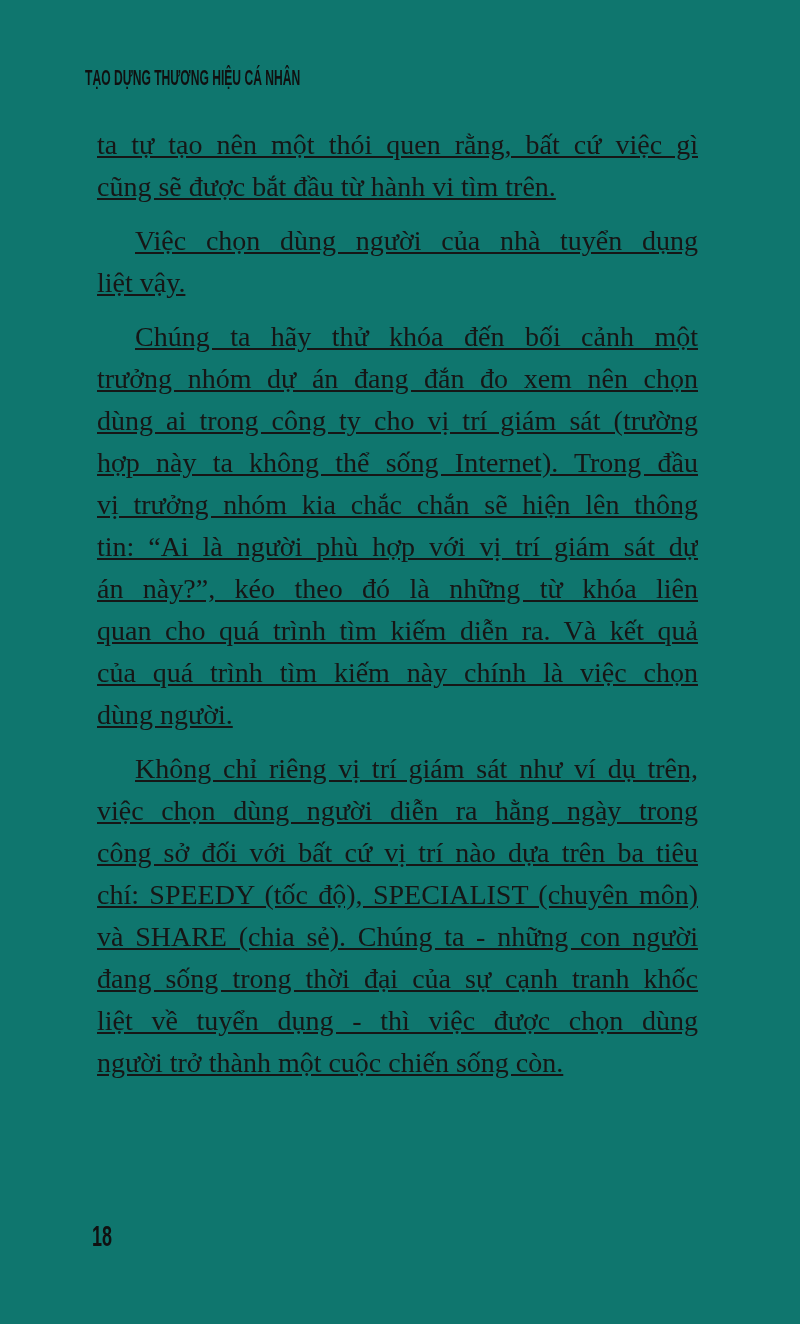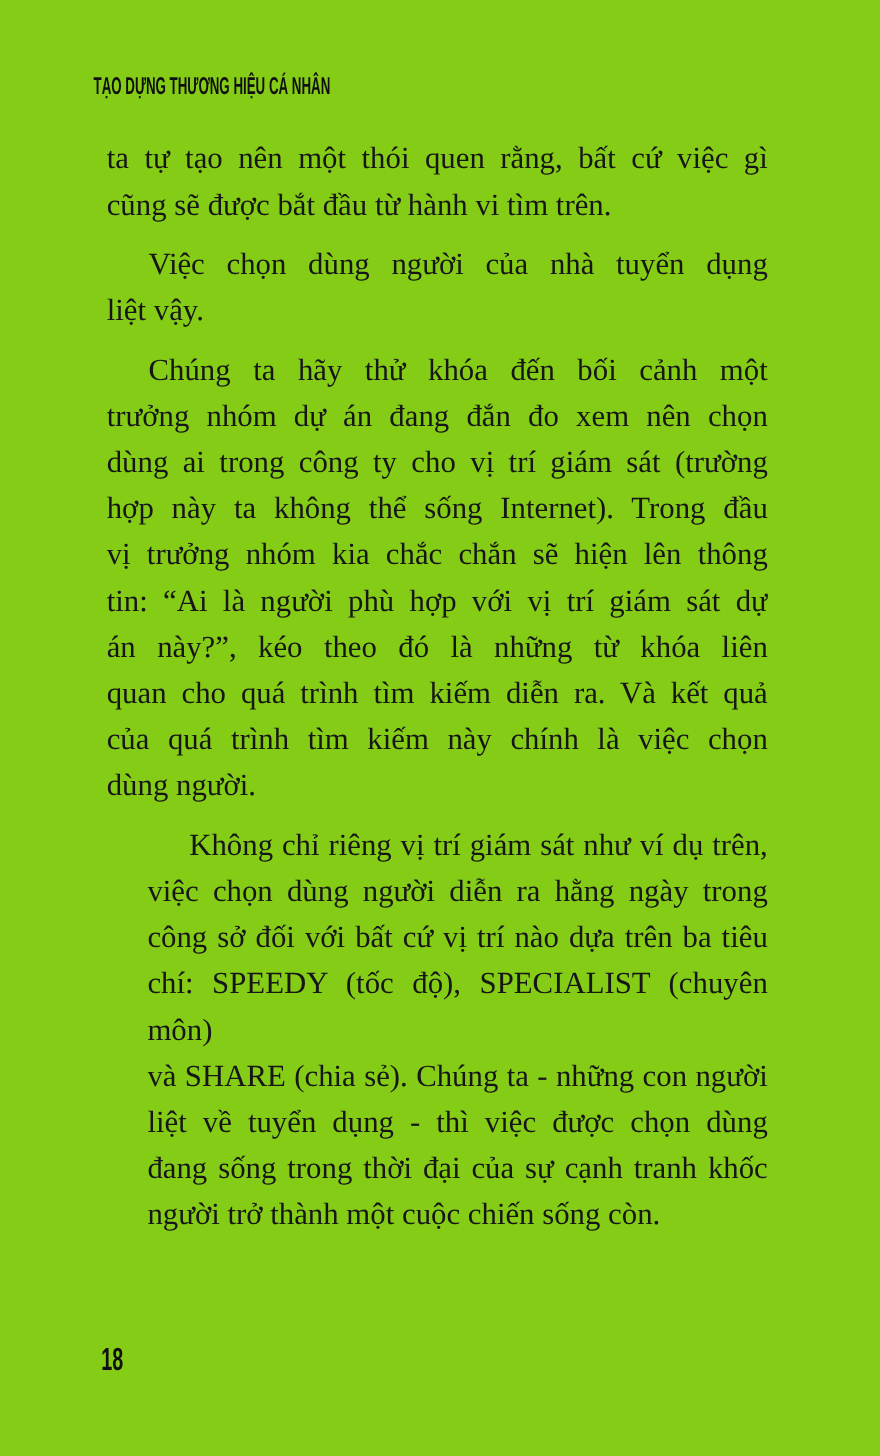--- a/index.html
+++ b/index.html
@@ -6,21 +6,21 @@
   body {
     width: 800px; height: 1324px;
     background: #ffffff;
     font-family: "Liberation Serif", serif;
     color: #161616;
     position: relative;
     overflow: hidden;
   }
   .scan-page {
     position: absolute; inset: 0;
-    background: #84cc16;
+    background: #0f766e;
   }
   .running-title {
     position: absolute;
     left: 85px; top: 64px;
     font-family: "Liberation Sans", sans-serif;
     font-weight: 700;
     font-size: 22px;
     line-height: 28px;
     letter-spacing: 0px;
     transform: scaleX(0.55);
@@ -29,22 +29,22 @@
     color: #101010;
   }
   .page-body {
     position: absolute;
     left: 97px; top: 124px;
     width: 601px;
     font-size: 28px;
     line-height: 42px;
     color: #161616;
   }
-  .paragraph { margin: 0 0 12px 0; }
-  .paragraph:last-child { margin-bottom: 0; margin-left: 37px; }
+  .paragraph { margin: 0 0 12px 0; text-decoration: underline; }
+  .paragraph:last-child { margin-bottom: 0; }
   .line {
     text-align: justify;
     text-align-last: justify;
     overflow: hidden;
     white-space: normal;
   }
   .line.line-last { text-align-last: left; }
   .paragraph.indent .line:first-child { padding-left: 38px; }
   .page-number {
     position: absolute;
@@ -84,20 +84,20 @@
         <div class="line">quan cho quá trình tìm kiếm diễn ra. Và kết quả</div>
         <div class="line">của quá trình tìm kiếm này chính là việc chọn</div>
         <div class="line line-last">dùng người.</div>
       </div>
       <div class="paragraph indent">
         <div class="line">Không chỉ riêng vị trí giám sát như ví dụ trên,</div>
         <div class="line">việc chọn dùng người diễn ra hằng ngày trong</div>
         <div class="line">công sở đối với bất cứ vị trí nào dựa trên ba tiêu</div>
         <div class="line">chí: SPEEDY (tốc độ), SPECIALIST (chuyên môn)</div>
         <div class="line">và SHARE (chia sẻ). Chúng ta - những con người</div>
+        <div class="line">đang sống trong thời đại của sự cạnh tranh khốc</div>
         <div class="line">liệt về tuyển dụng - thì việc được chọn dùng</div>
-        <div class="line">đang sống trong thời đại của sự cạnh tranh khốc</div>
         <div class="line line-last">người trở thành một cuộc chiến sống còn.</div>
       </div>
     </div>
 
   <div class="page-number">18</div>
 </div>
 
 </body></html>

